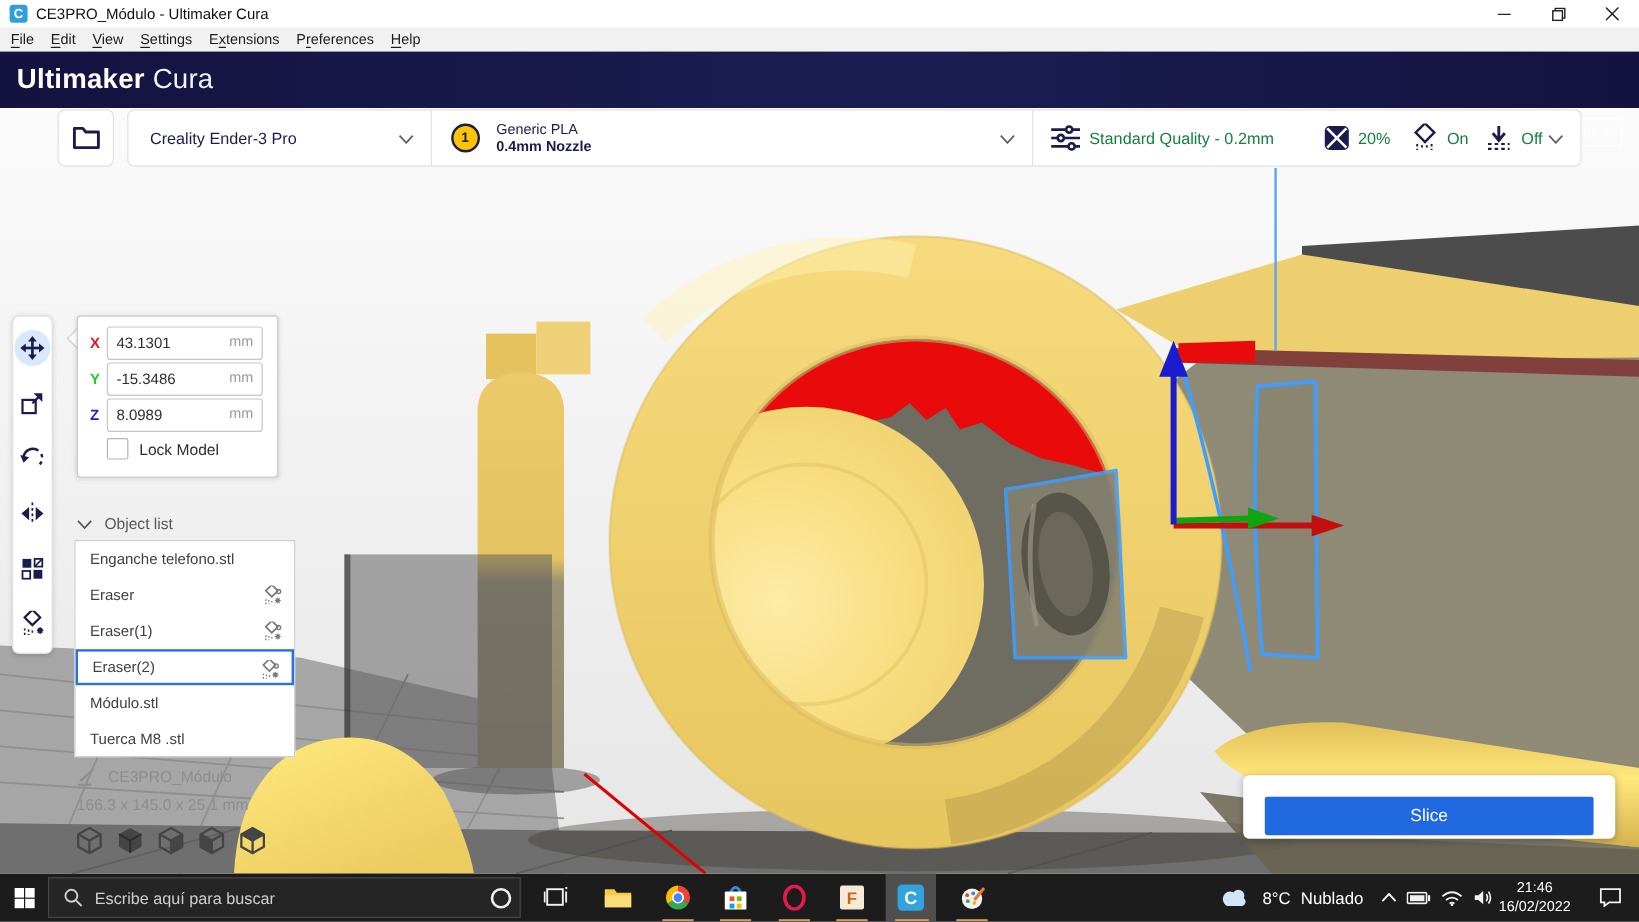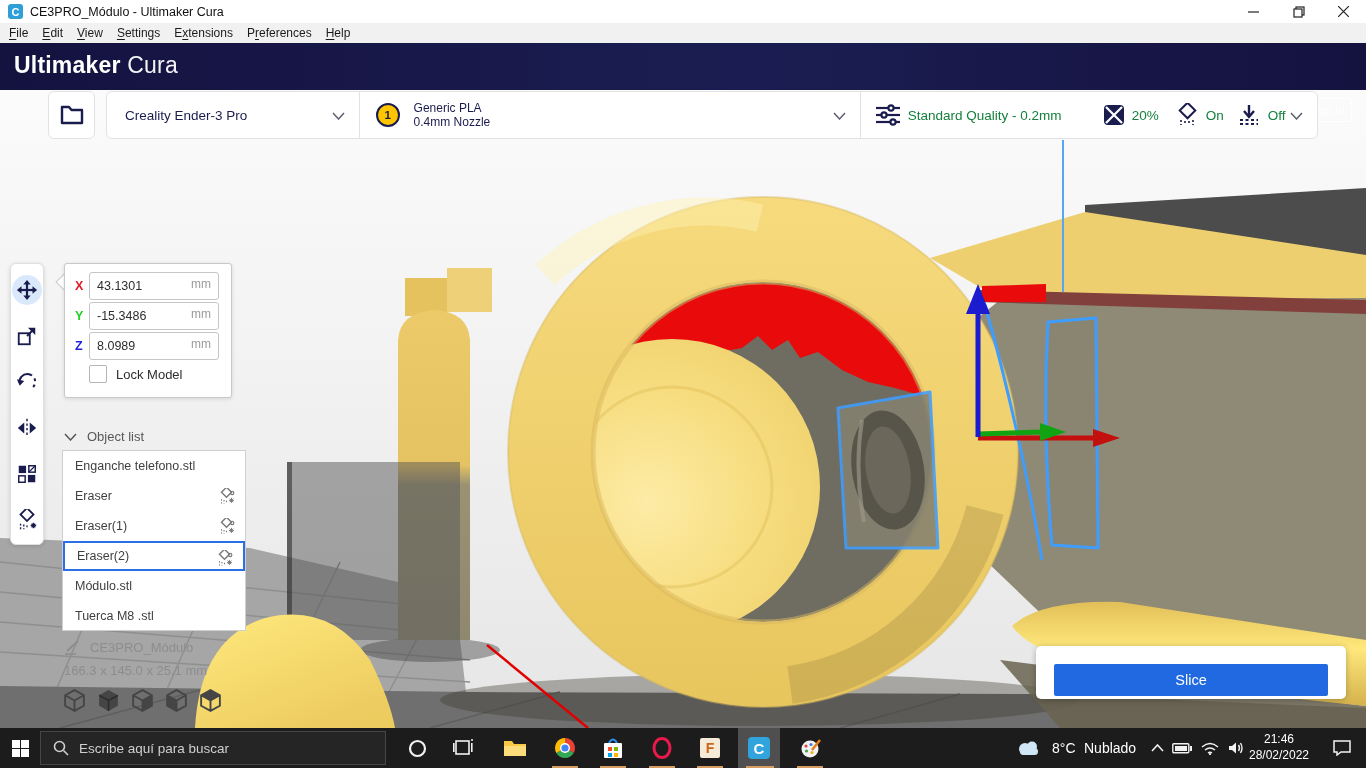--- a/index.html
+++ b/index.html
@@ -37,21 +37,21 @@
   .cfg-card{background:#fff;border:1px solid #e2e2e2;top:91px;height:48px;}
   .folder-btn{left:48px;width:47px;border-radius:6px;display:flex;align-items:center;justify-content:center;}
   .cfg-row{left:106px;width:1212px;border-radius:6px;display:flex;}
   .cfg-sec{height:100%;display:flex;align-items:center;position:relative;}
   .sep{border-left:1px solid #e2e2e2;}
   .cfg-label{font-size:13.5px;color:#1a1c4e;}
   .chev{position:absolute;right:14px;top:20px;}
   .ext-badge{width:24px;height:24px;border-radius:50%;background:#fdc500;border:2px solid #1a1c4e;color:#1a1c4e;
     font-weight:bold;font-size:11.5px;display:flex;align-items:center;justify-content:center;margin:0 14px 0 16px;}
   .mat2{line-height:14px;font-size:12px;color:#1a1c4e;}
-  .mat2 b{font-weight:normal;}
+  .mat2 b{font-weight:bold;}
   .pset{display:flex;align-items:center;gap:7px;padding-left:14px;font-size:13.5px;color:#15803d;}
 
   
   .toolpanel{left:10px;top:263px;width:34px;height:282px;background:#fff;border:1px solid #e0e0e0;border-radius:6px;
     box-shadow:0 1px 4px rgba(0,0,0,.15);display:flex;flex-direction:column;align-items:center;padding-top:3px;}
   .tool{width:30px;height:30px;margin:8px 0;display:flex;align-items:center;justify-content:center;color:#1a1c4e;border-radius:50%;}
   .tool.active{background:#d9e8fb;}
 
   
   .pospanel{left:64px;top:263px;width:168px;height:135px;background:#fff;border:1px solid #c9c9c9;border-radius:3px;
@@ -79,21 +79,21 @@
   .viewcubes{left:62px;top:688px;display:flex;gap:9px;color:#454545;}
 
   
   .slicepanel{left:1036px;top:646px;width:310px;height:53px;background:#fff;border-radius:5px;box-shadow:0 1px 6px rgba(0,0,0,.25);}
   .slicebtn{position:absolute;left:18px;top:18px;width:274px;height:32px;background:#2069e0;border-radius:2px;color:#fff;
     font-size:14.5px;display:flex;align-items:center;justify-content:center;}
 
   
   .taskbar{left:0;top:728px;width:1366px;height:40px;background:#1c1c1c;}
   .tb-ico{position:absolute;top:0;width:40px;height:40px;display:flex;align-items:center;justify-content:center;}
-  .searchbox{position:absolute;left:40px;top:3px;width:346px;height:34px;background:#252525;border:1px solid #474747;
+  .searchbox{position:absolute;left:40px;top:3px;width:394px;height:34px;background:#252525;border:1px solid #474747;
     display:flex;align-items:center;}
   .search-txt{font-size:13.5px;color:#cfcfcf;margin-left:10px;}
   .runbar{position:absolute;top:37.5px;height:2.5px;width:26px;background:#d79c62;}
   .cura-tb-bg{position:absolute;left:738px;top:0;width:42px;height:40px;background:#4f4f4f;}
   .tray-txt{color:#fff;font-size:14px;}
   .clock{position:absolute;left:1248px;top:3px;width:62px;text-align:center;color:#fff;font-size:12px;line-height:16px;}
 </style>
 </head>
 <body>
 
@@ -607,21 +607,21 @@
       </svg>
     </div>
     <div class="tb-ico" style="left:1222px;width:28px">
       <svg width="17" height="14">
         <polygon points="1,5 4,5 8,1.5 8,12.5 4,9 1,9" fill="#f2f2f2"></polygon>
         <path d="M10.5 4 Q12.5 7 10.5 10 M12.5 2 Q15.5 7 12.5 12" fill="none" stroke="#f2f2f2" stroke-width="1.4"></path>
       </svg>
     </div>
     <div class="clock">
       <div>21:46</div>
-      <div>28/02/2022</div>
+      <div>16/02/2022</div>
     </div>
     <div class="tb-ico" style="left:1322px">
       <svg width="18" height="16">
         <path d="M1 1 h16 v11 h-9 l-4 3 v-3 h-3 Z" fill="none" stroke="#f2f2f2" stroke-width="1.5"></path>
       </svg>
     </div>
   </div>
 
 </div>
 

